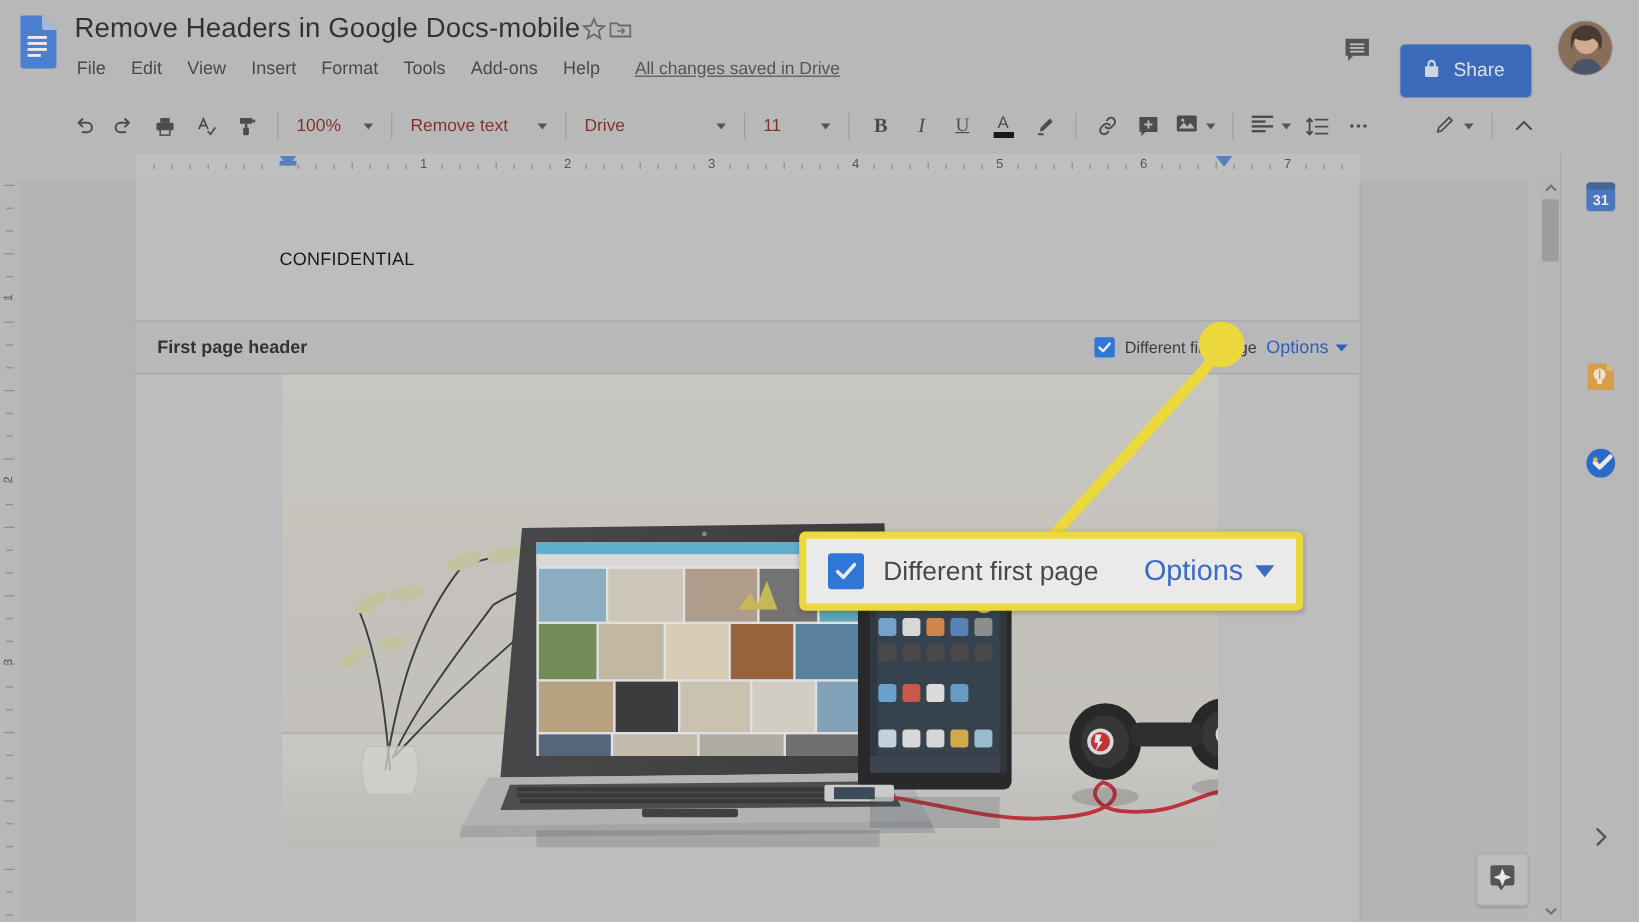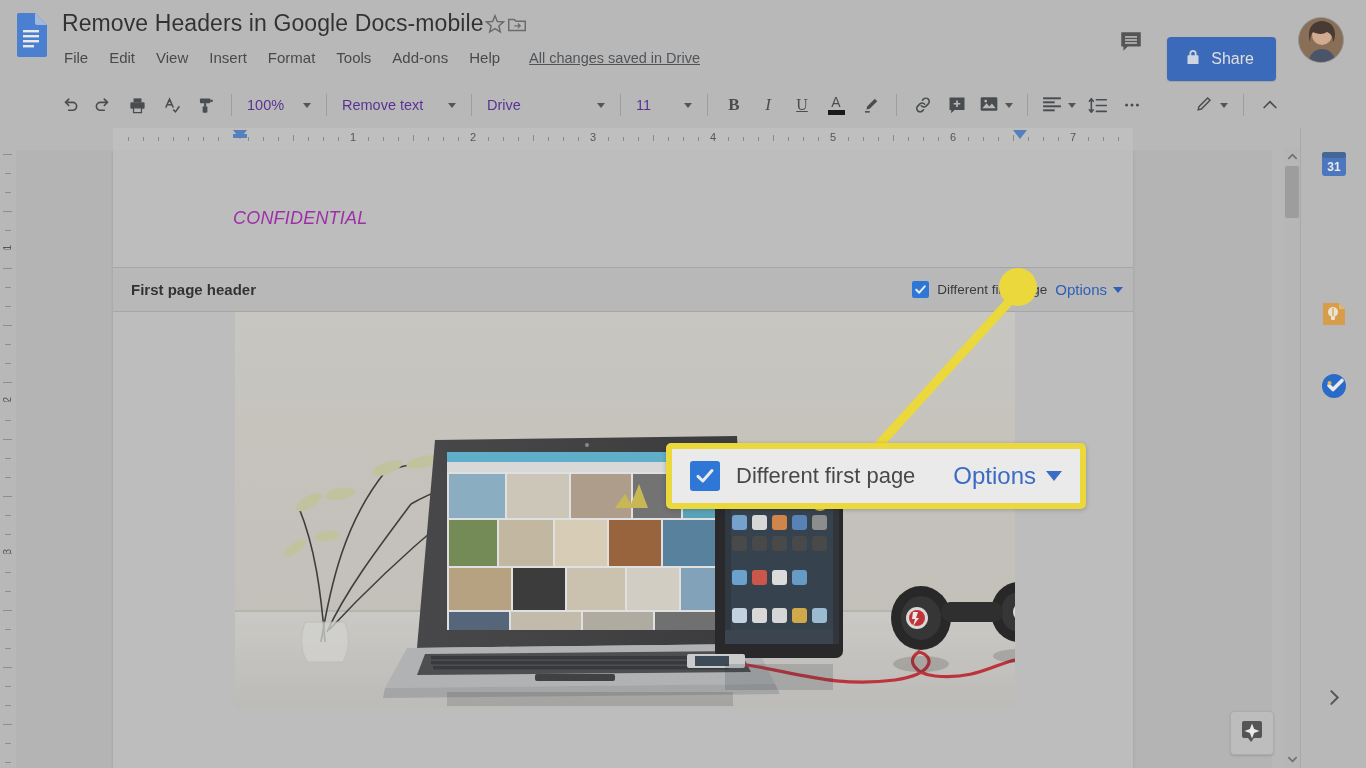--- a/index.html
+++ b/index.html
@@ -75,21 +75,21 @@
     width: 32px; height: 30px; margin: 0 1px;
     display: flex; align-items: center; justify-content: center;
     cursor: pointer; border-radius: 3px; color: #3c4043;
   }
   .tb-sep {
     width: 1px; height: 22px; background: #a3a3a3; margin: 0 9px;
   }
   .tb-select {
     height: 30px; display: flex; align-items: center; gap: 6px;
     padding: 0 6px; cursor: pointer; border-radius: 3px;
-    font-size: 14.5px; color: #4c1d95; white-space: nowrap;
+    font-size: 14.5px; color: #7f1d1d; white-space: nowrap;
   }
   .caret {
     width: 0; height: 0; border-left: 4.5px solid transparent;
     border-right: 4.5px solid transparent; border-top: 5px solid #4a4a4a;
   }
   .tb-spacer { flex: 1; }
 
   
   .ruler {
     position: absolute; left: 0; top: 128px; width: 1300px; height: 22px;
@@ -145,21 +145,21 @@
     overflow: hidden;
   }
   .page {
     position: absolute; left: 97px; top: 0;
     width: 1020px; height: 618px;
     background: #c8c8c8;
     box-shadow: 0 1px 3px rgba(0,0,0,.12);
   }
   .confidential {
     position: absolute; left: 120px; top: 58px;
-    font-size: 18px; color: #a21caf; letter-spacing: .2px; font-style: italic;
+    font-size: 15px; color: #000000; letter-spacing: .2px;
   }
   .header-bar {
     position: absolute; left: 0; top: 117px; width: 1020px; height: 45px;
     background: #c3c3c3;
     border-top: 1px solid #adadad; border-bottom: 1px solid #adadad;
     display: flex; align-items: center;
   }
   .header-label {
     margin-left: 18px; font-size: 15px; color: #1f1f1f; font-weight: bold;
   }

